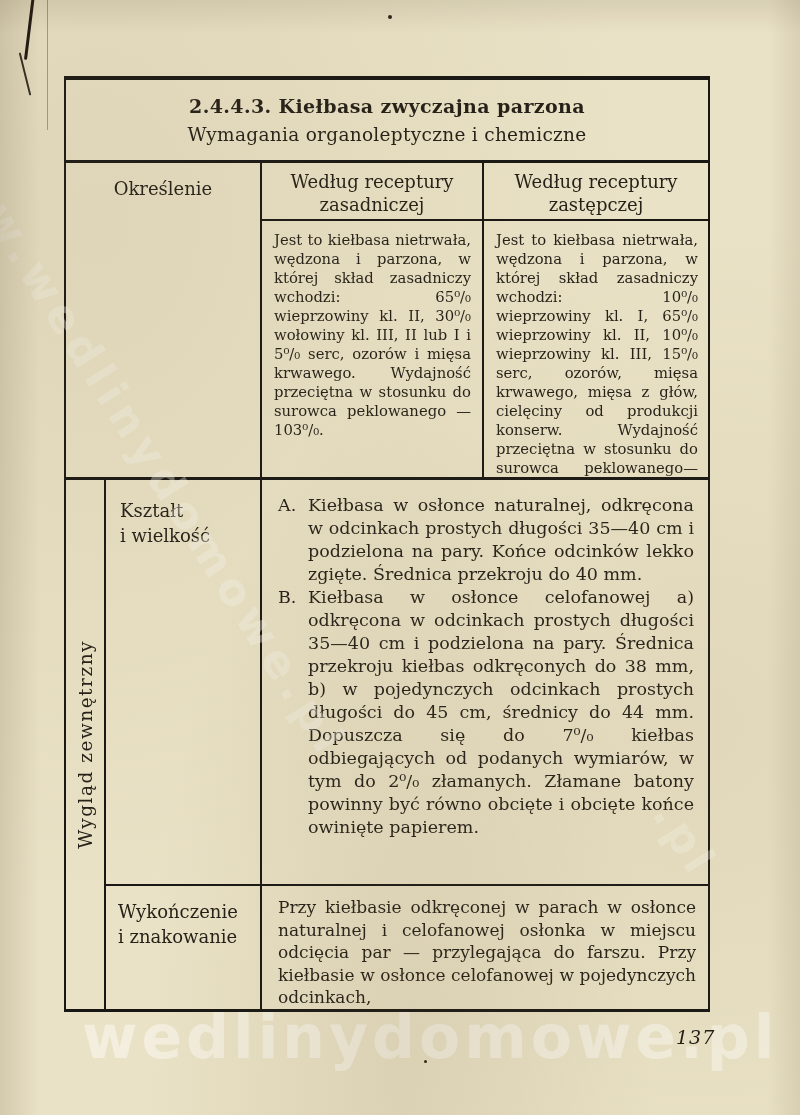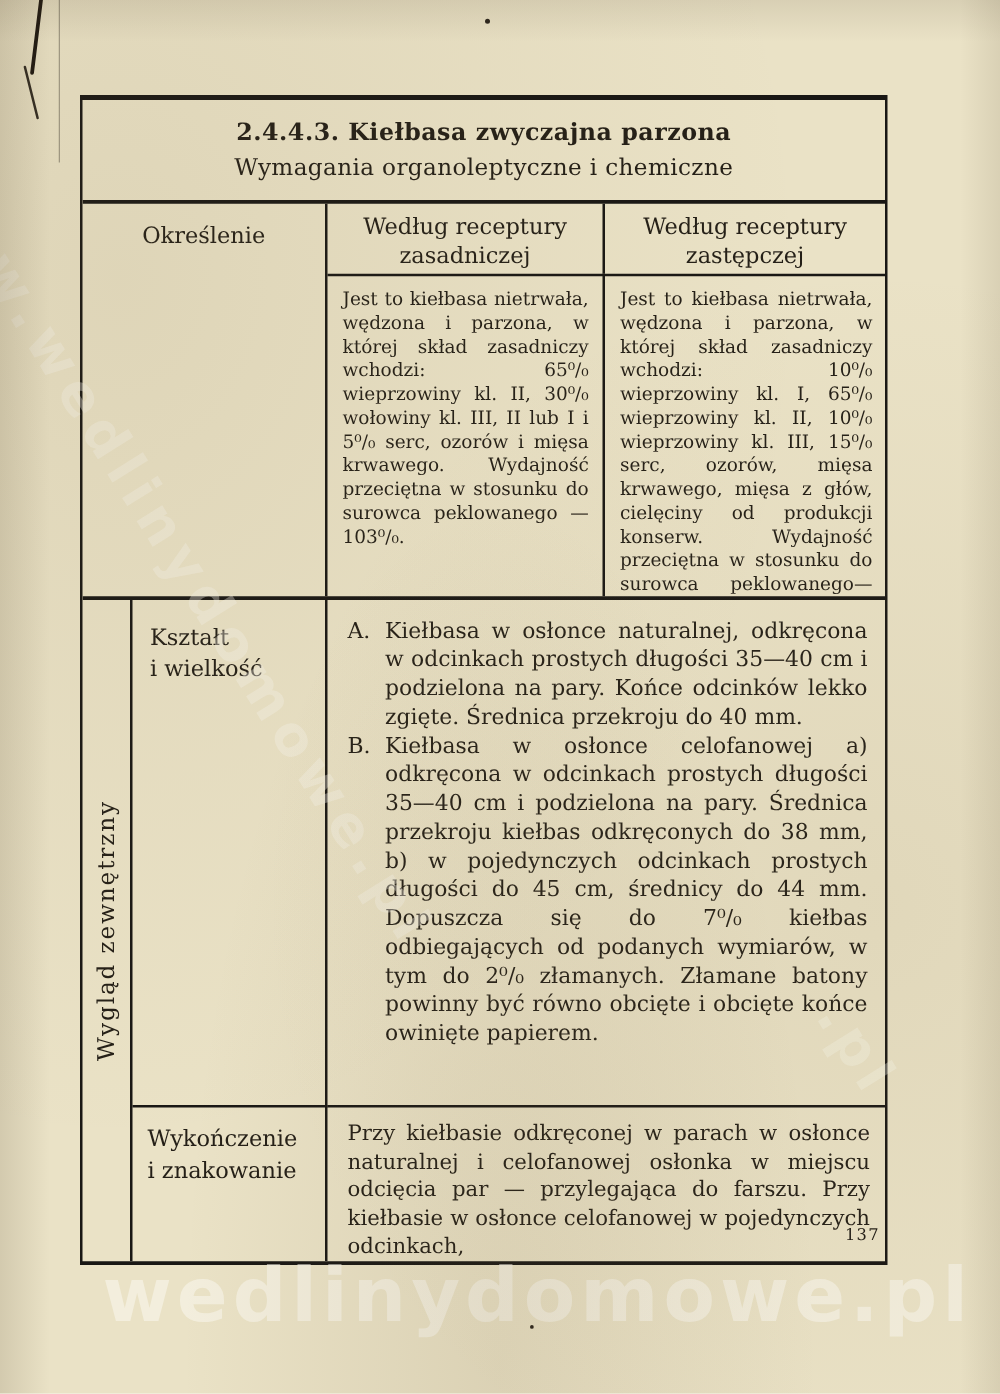--- a/index.html
+++ b/index.html
@@ -72,21 +72,21 @@
   .side-text { writing-mode:vertical-rl; transform:rotate(180deg); font-size:18.5px; letter-spacing:1.5px; white-space:nowrap; }
   .lab1 { grid-column:2; grid-row:1; border-right:2px solid #191714; padding:18px 8px 0 14px; font-size:18px; line-height:1.4; white-space:pre-line; }
   .con1 { grid-column:3; grid-row:1; padding:14px 14px 0 16px; }
   .lab2 { grid-column:2; grid-row:2; border-top:2px solid #191714; border-right:2px solid #191714; padding:13px 8px 0 12px; font-size:18px; line-height:1.4; white-space:pre-line; }
   .con2 { grid-column:3; grid-row:2; border-top:2px solid #191714; padding:10px 12px 0 16px; font-size:17px; line-height:22.5px; text-align:justify; }
 
   .item { display:flex; font-size:17.5px; line-height:23px; }
   .item .marker { flex:0 0 30px; }
   .item .txt { flex:1; text-align:justify; }
 
-  .page-number { position:absolute; left:676px; top:981px; font-size:13px; letter-spacing:1px; z-index:6; }
+  .page-number { position:absolute; left:676px; top:1026px; font-size:19px; letter-spacing:1px; z-index:6;font-style:italic; }
 </style>
 </head>
 <body>
 
 <div class="page">
 
   <div class="wm wm-diag">www.wedlinydomowe.pl</div>
   <div class="wm wm-right">.pl</div>
 
   <div class="ink ink-a"></div>

